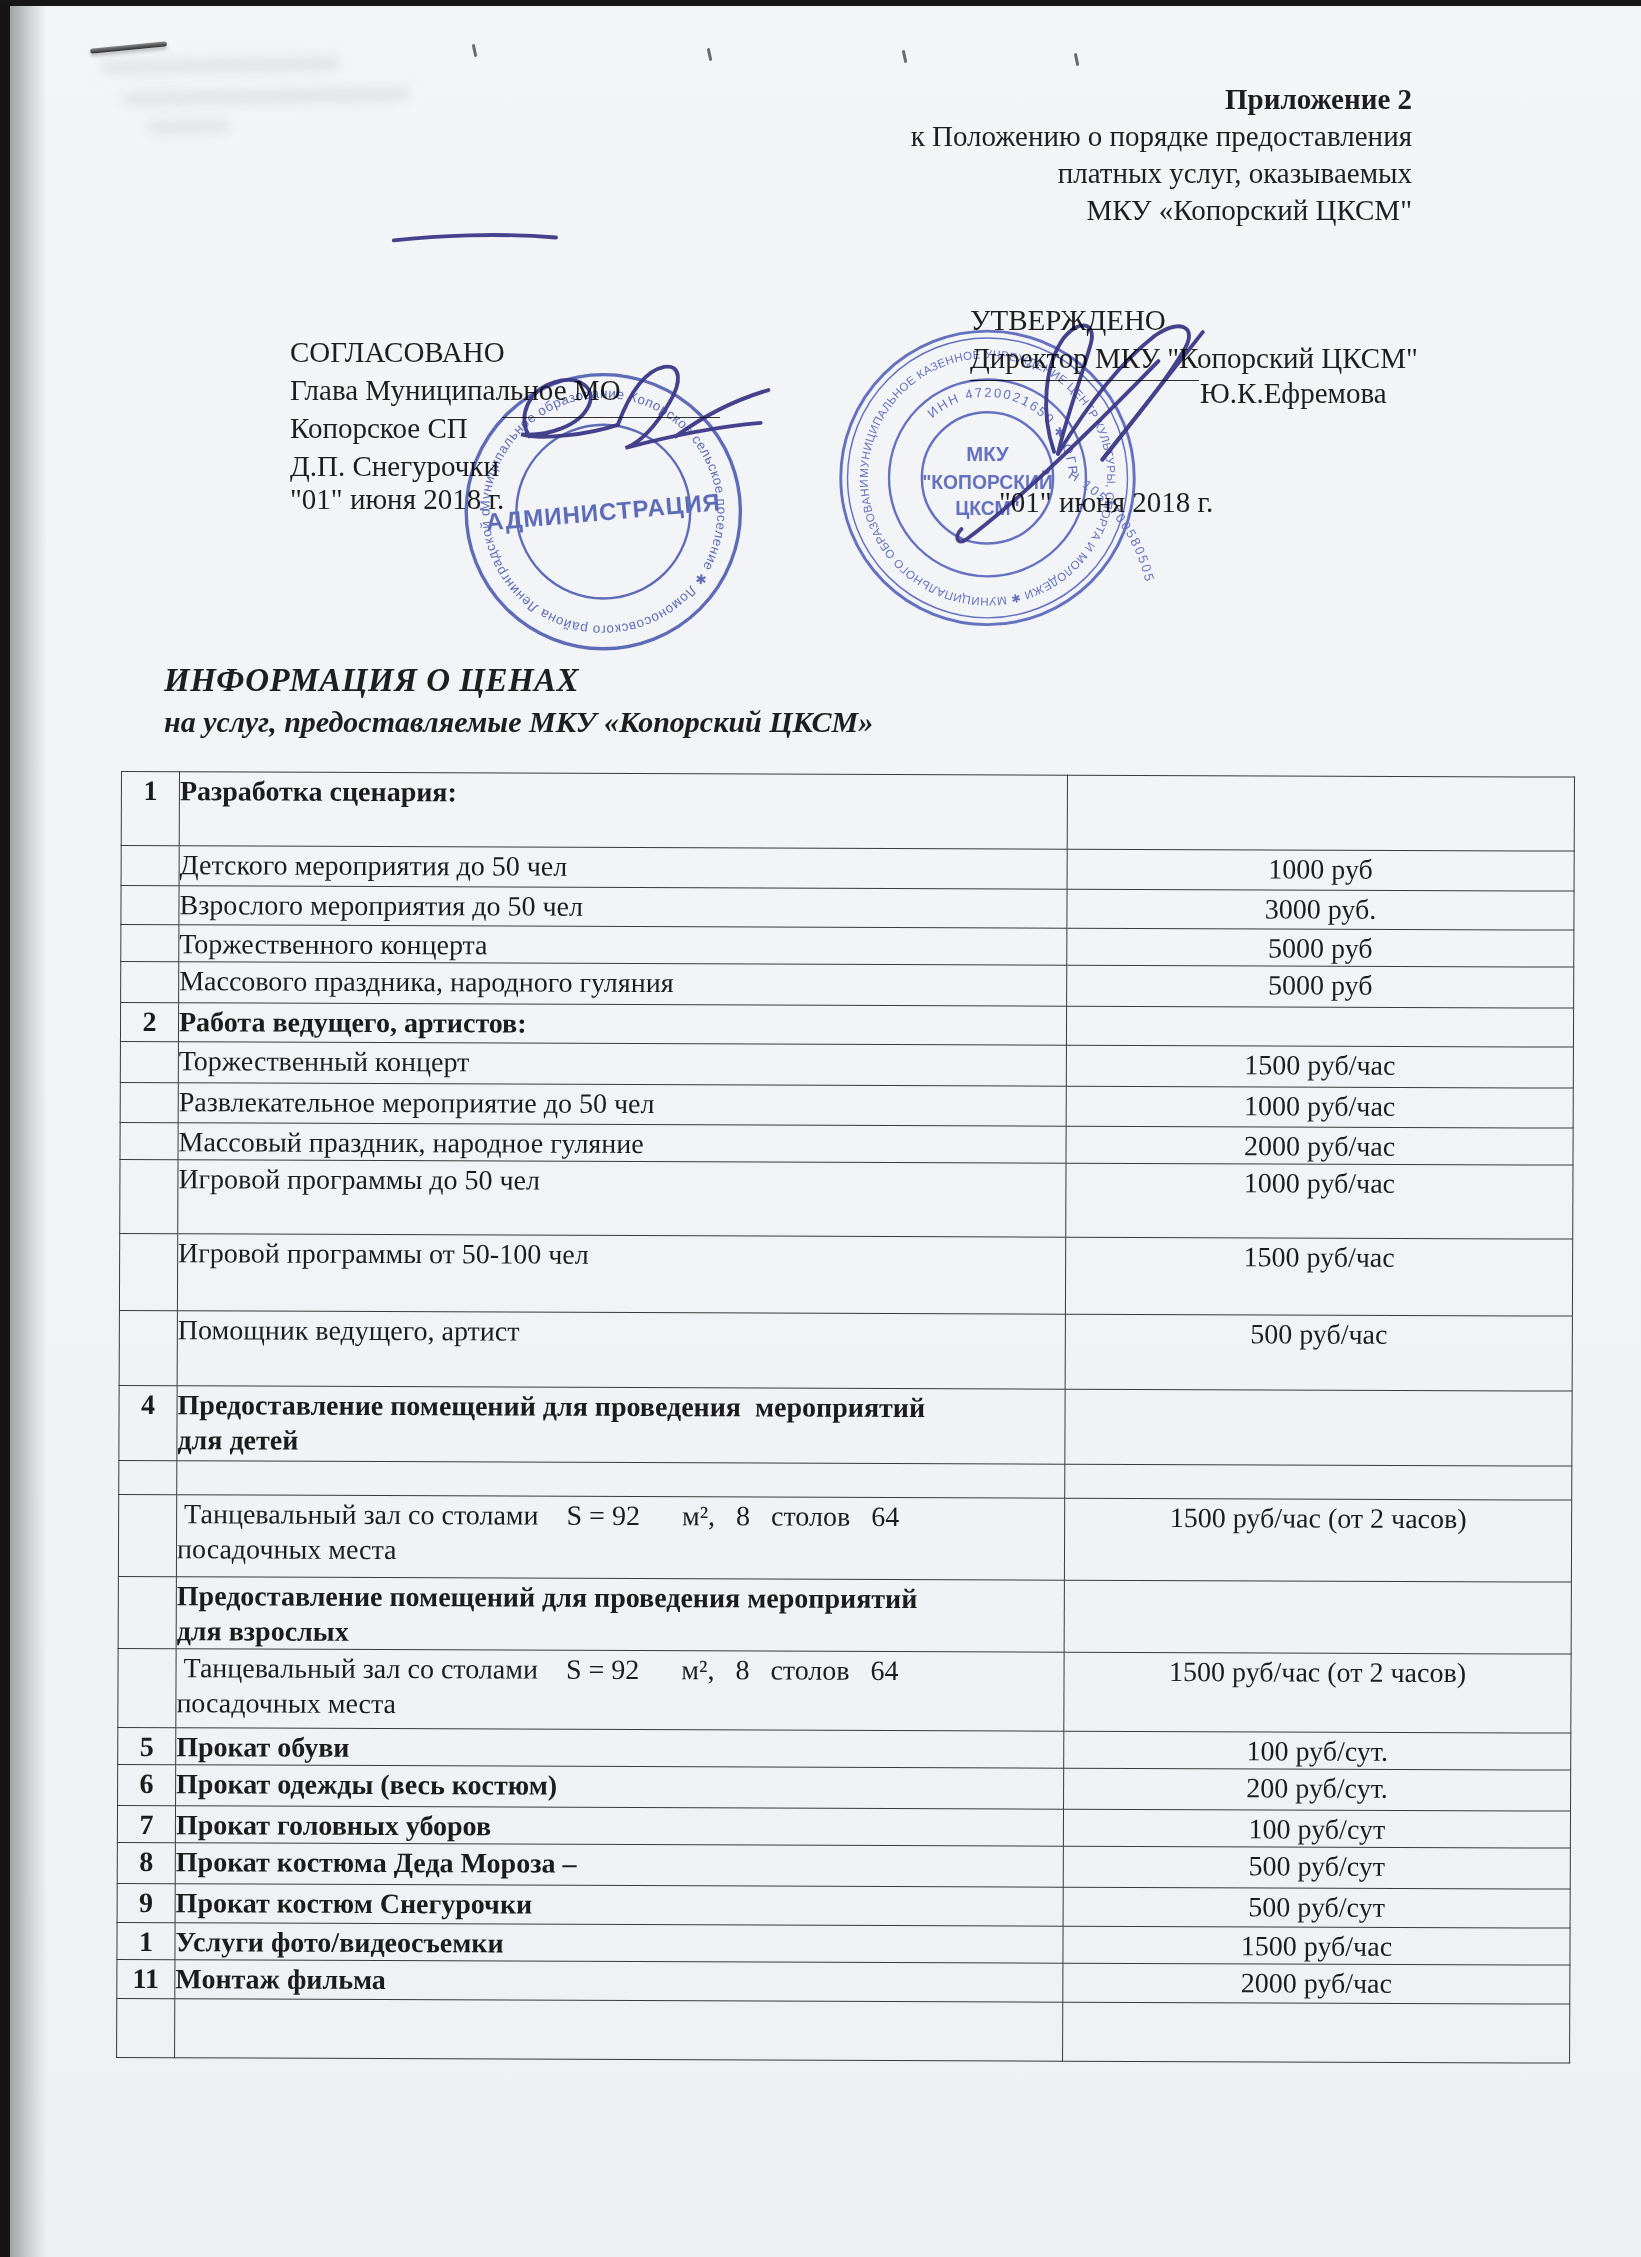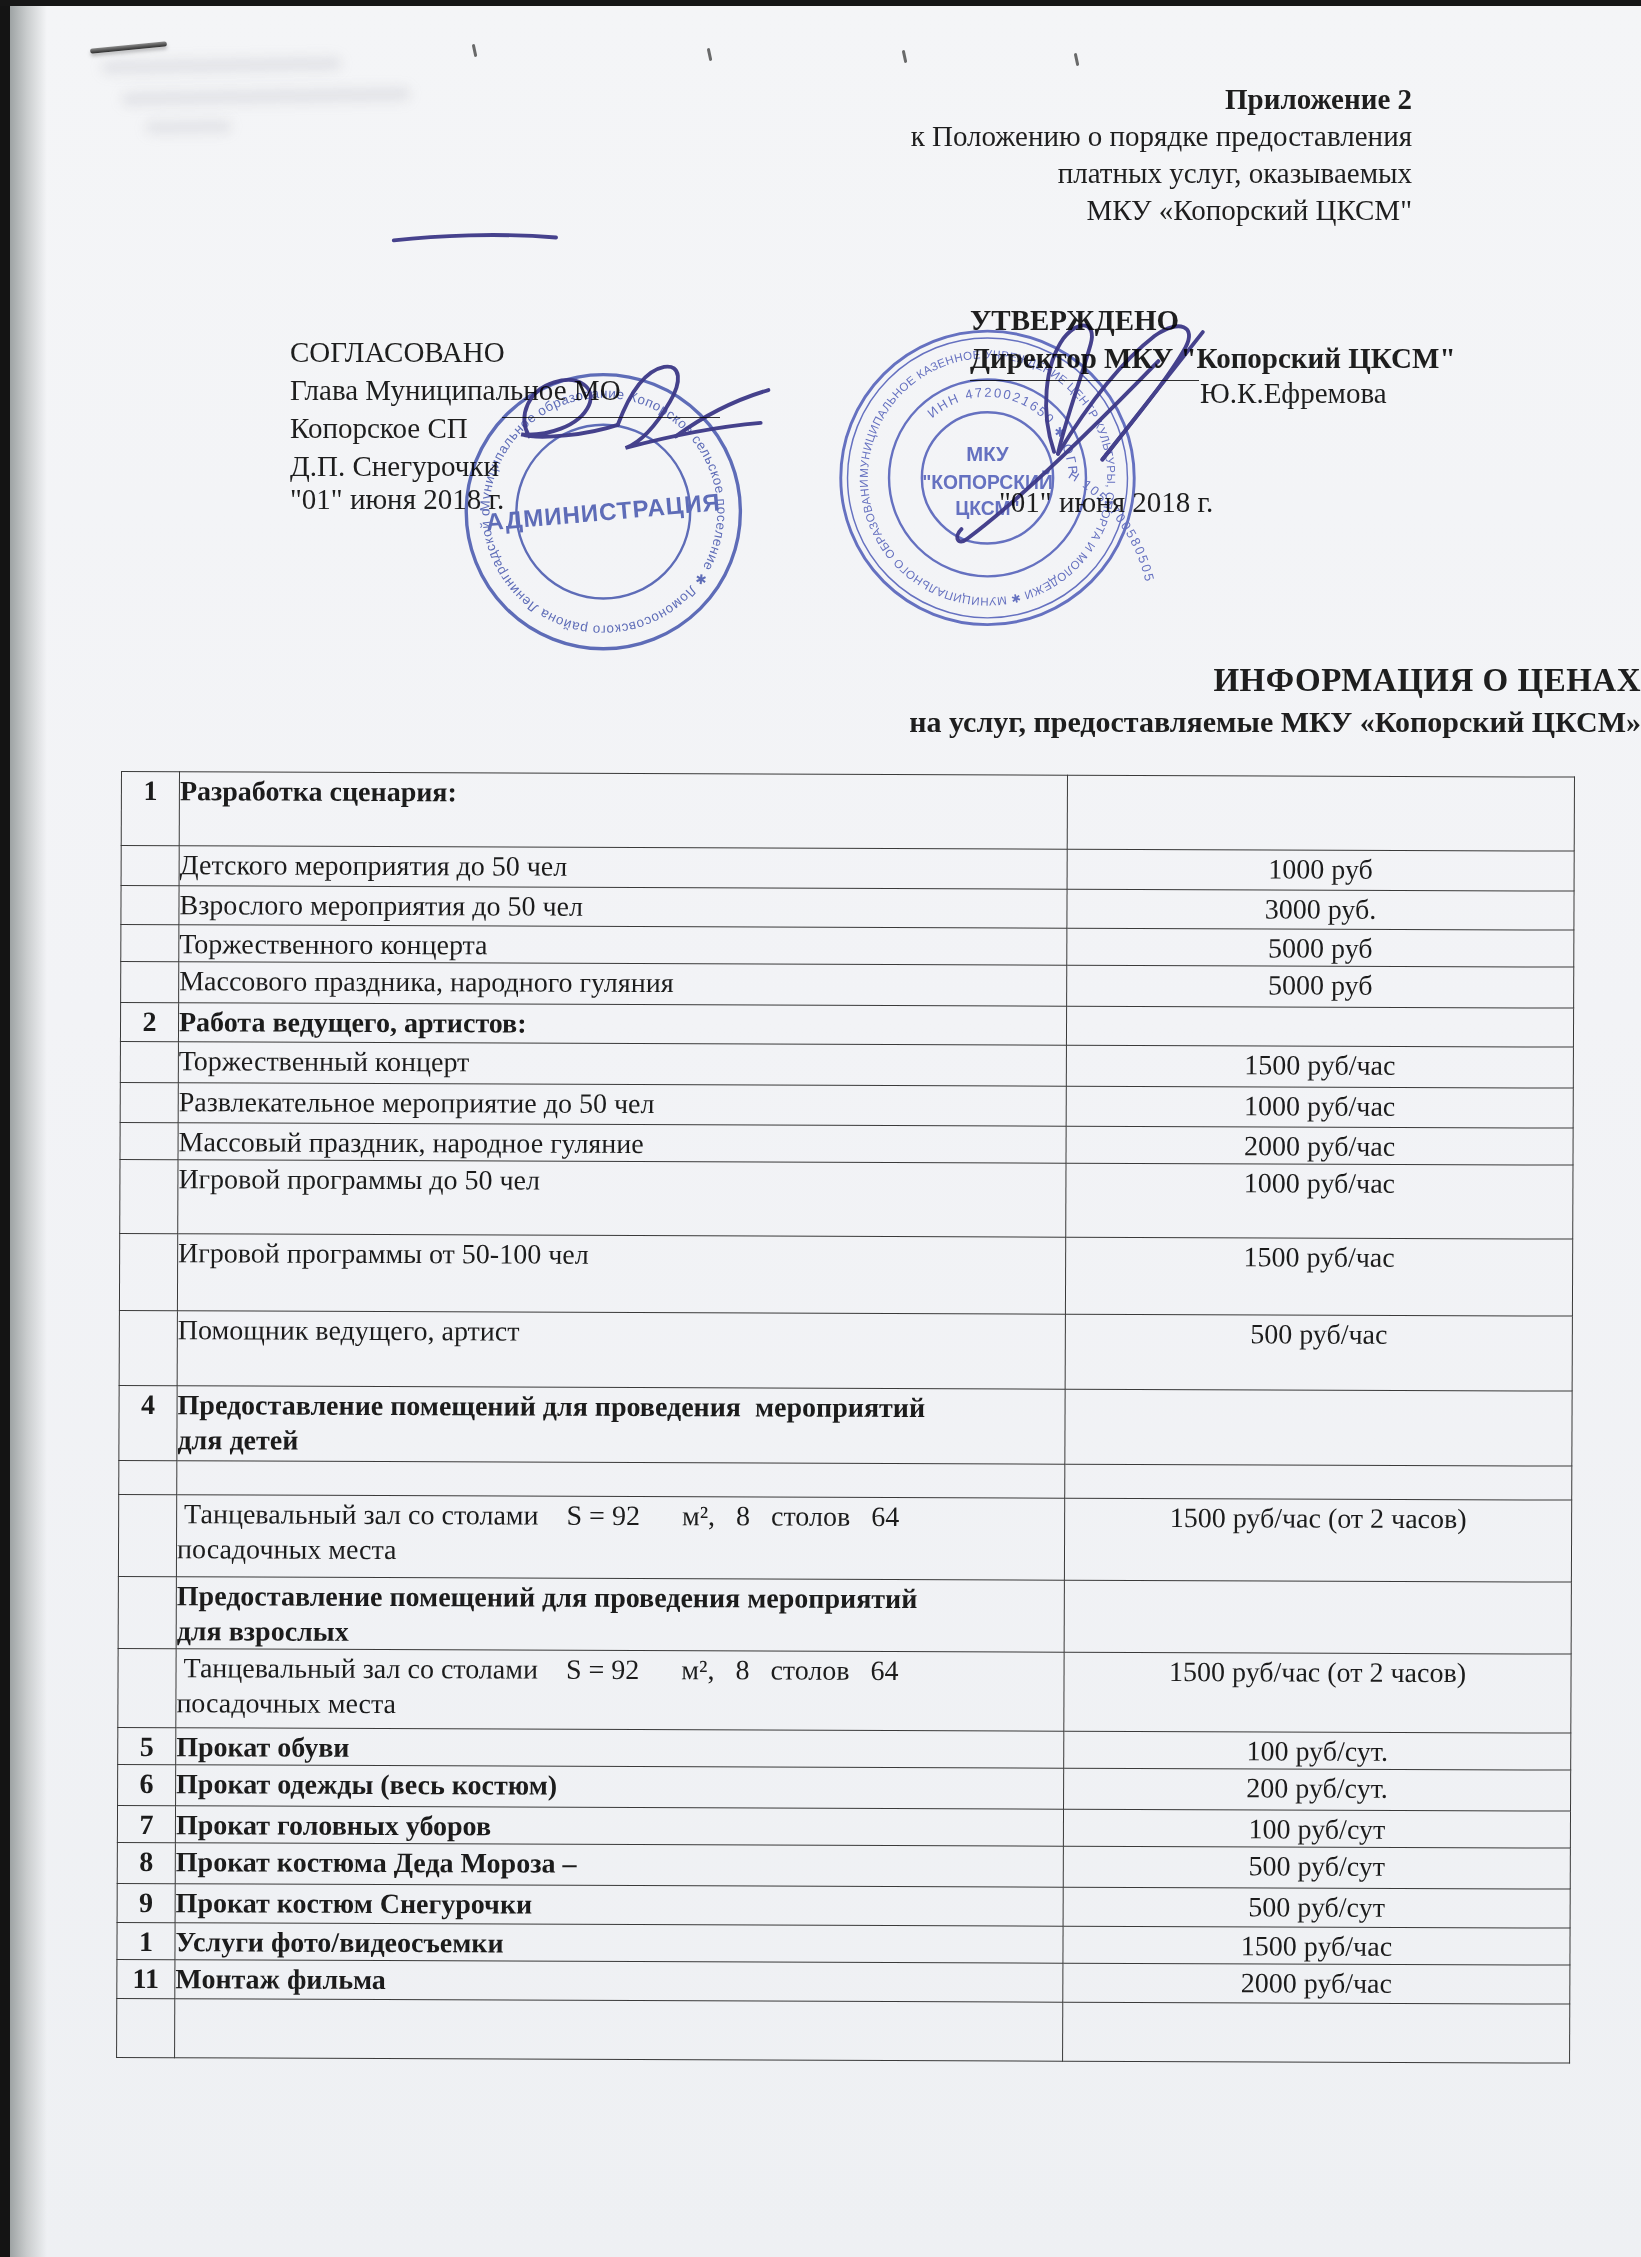--- a/index.html
+++ b/index.html
@@ -19,30 +19,30 @@
         opacity:.75;transform:rotate(-12deg);}
   .bleed{position:absolute;background:rgba(140,146,158,.16);filter:blur(5.8px);border-radius:7.7px;
          transform:rotate(-1deg);}
   
   .appendix{position:absolute;top:81px;right:229px;text-align:right;font-size:29px;line-height:37px;}
   .appendix .b1{font-weight:bold;}
   
   .appr{position:absolute;font-size:29px;line-height:38px;}
   .appr p{margin:0;}
   .appr-left{left:290px;top:297px;margin-top:36px;}
-  .appr-right{left:970px;top:301px;font-weight:bold;}
+  .appr-right{left:970px;top:301px;}
   .date{position:absolute;font-size:29px;}
   .date-left{left:290px;top:483px;}
   .date-right{left:999px;top:486px;}
   .sig-line{position:absolute;border-bottom:1.9px solid #2f2f2f;}
   .sig-line-left{left:502px;top:417px;width:218px;}
   .sig-line-right{left:970px;top:380px;width:229px;}
   .signer{position:absolute;left:1200px;top:377px;font-size:29px;}
   
-  .doc-title{position:absolute;left:164px;top:662px;width:1477px;text-align:right;}
+  .doc-title{position:absolute;left:164px;top:662px;width:1477px;text-align:left;font-style:italic;}
   .doc-title .t1{font-size:33px;font-weight:bold;letter-spacing:0.5px;margin:0 0 5.8px 0;}
   .doc-title .t2{font-size:30px;font-weight:bold;margin:0;}
   
   .tbl-wrap{position:absolute;left:121px;top:771px;transform:rotate(.22deg);transform-origin:left top;}
   table.price{border-collapse:collapse;table-layout:fixed;width:1453px;
               font-size:28px;color:#1c1c1c;}
   table.price td{border:1.9px solid #3a3a3a;vertical-align:top;line-height:35px;padding:1px 0 0 0;
                  overflow:hidden;}
   td.c-num{width:58px;text-align:center;font-weight:bold;}
   td.c-desc{width:888px;padding-left:13.5px;padding-right:9.7px;white-space:pre-wrap;}

